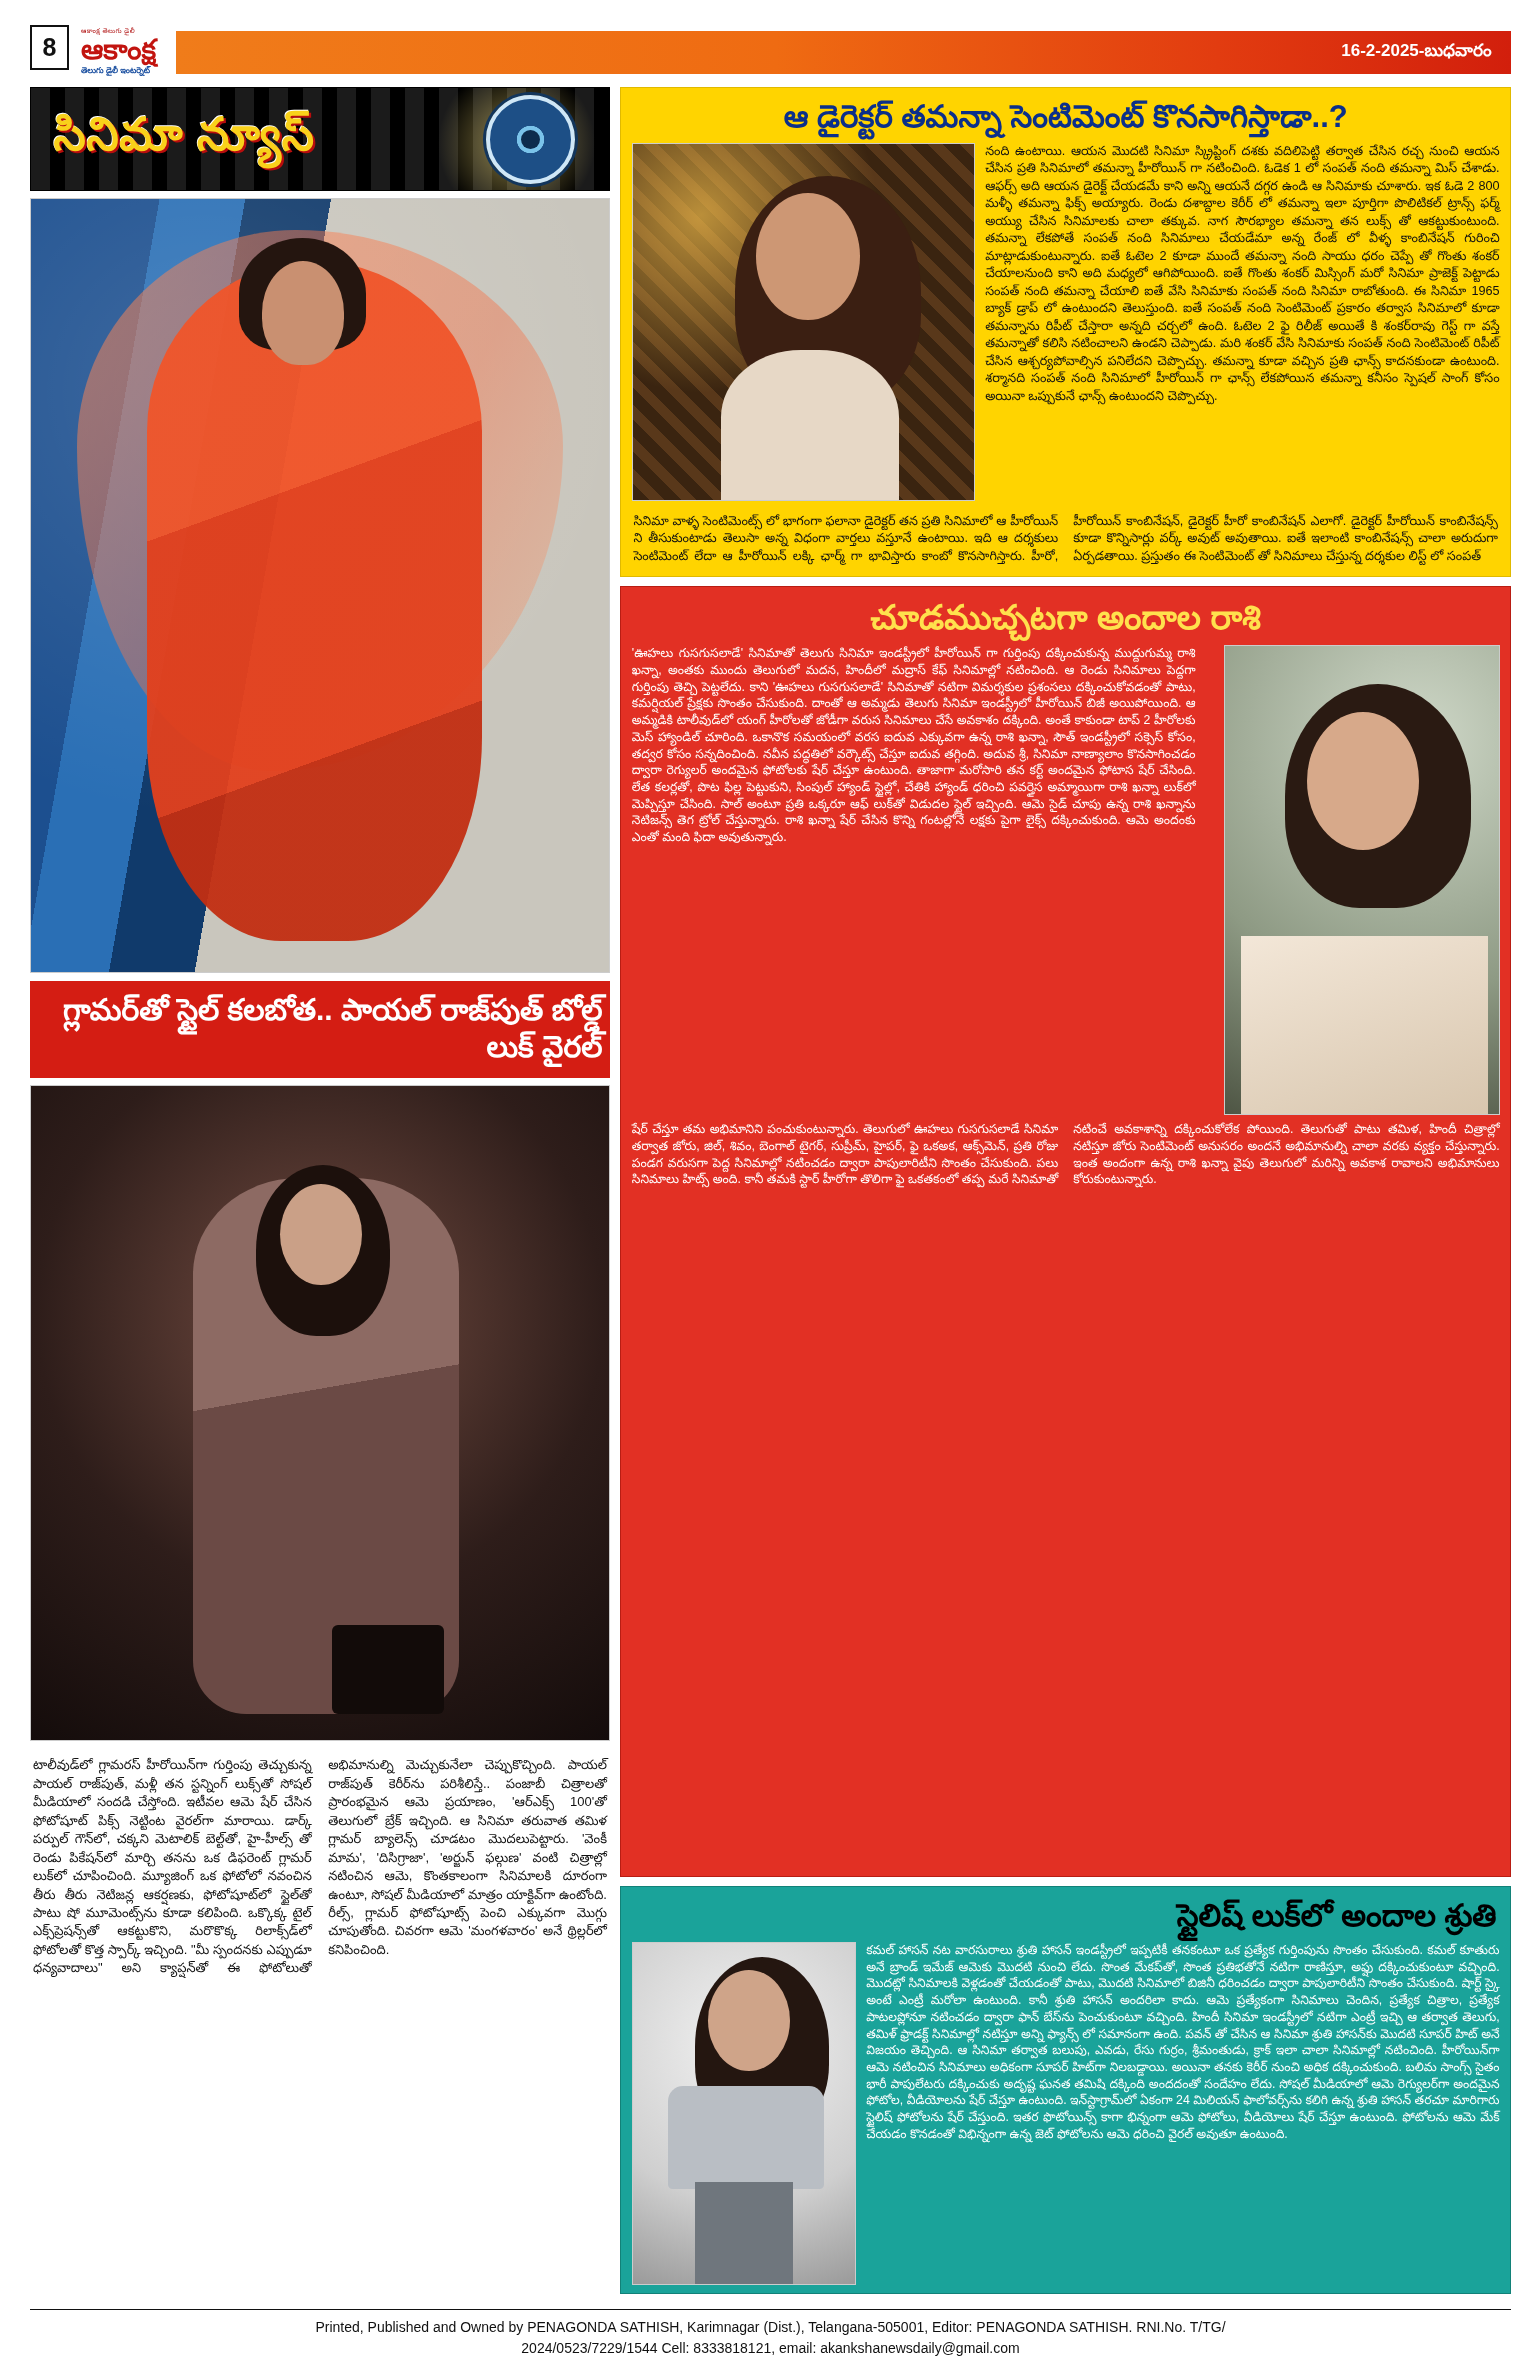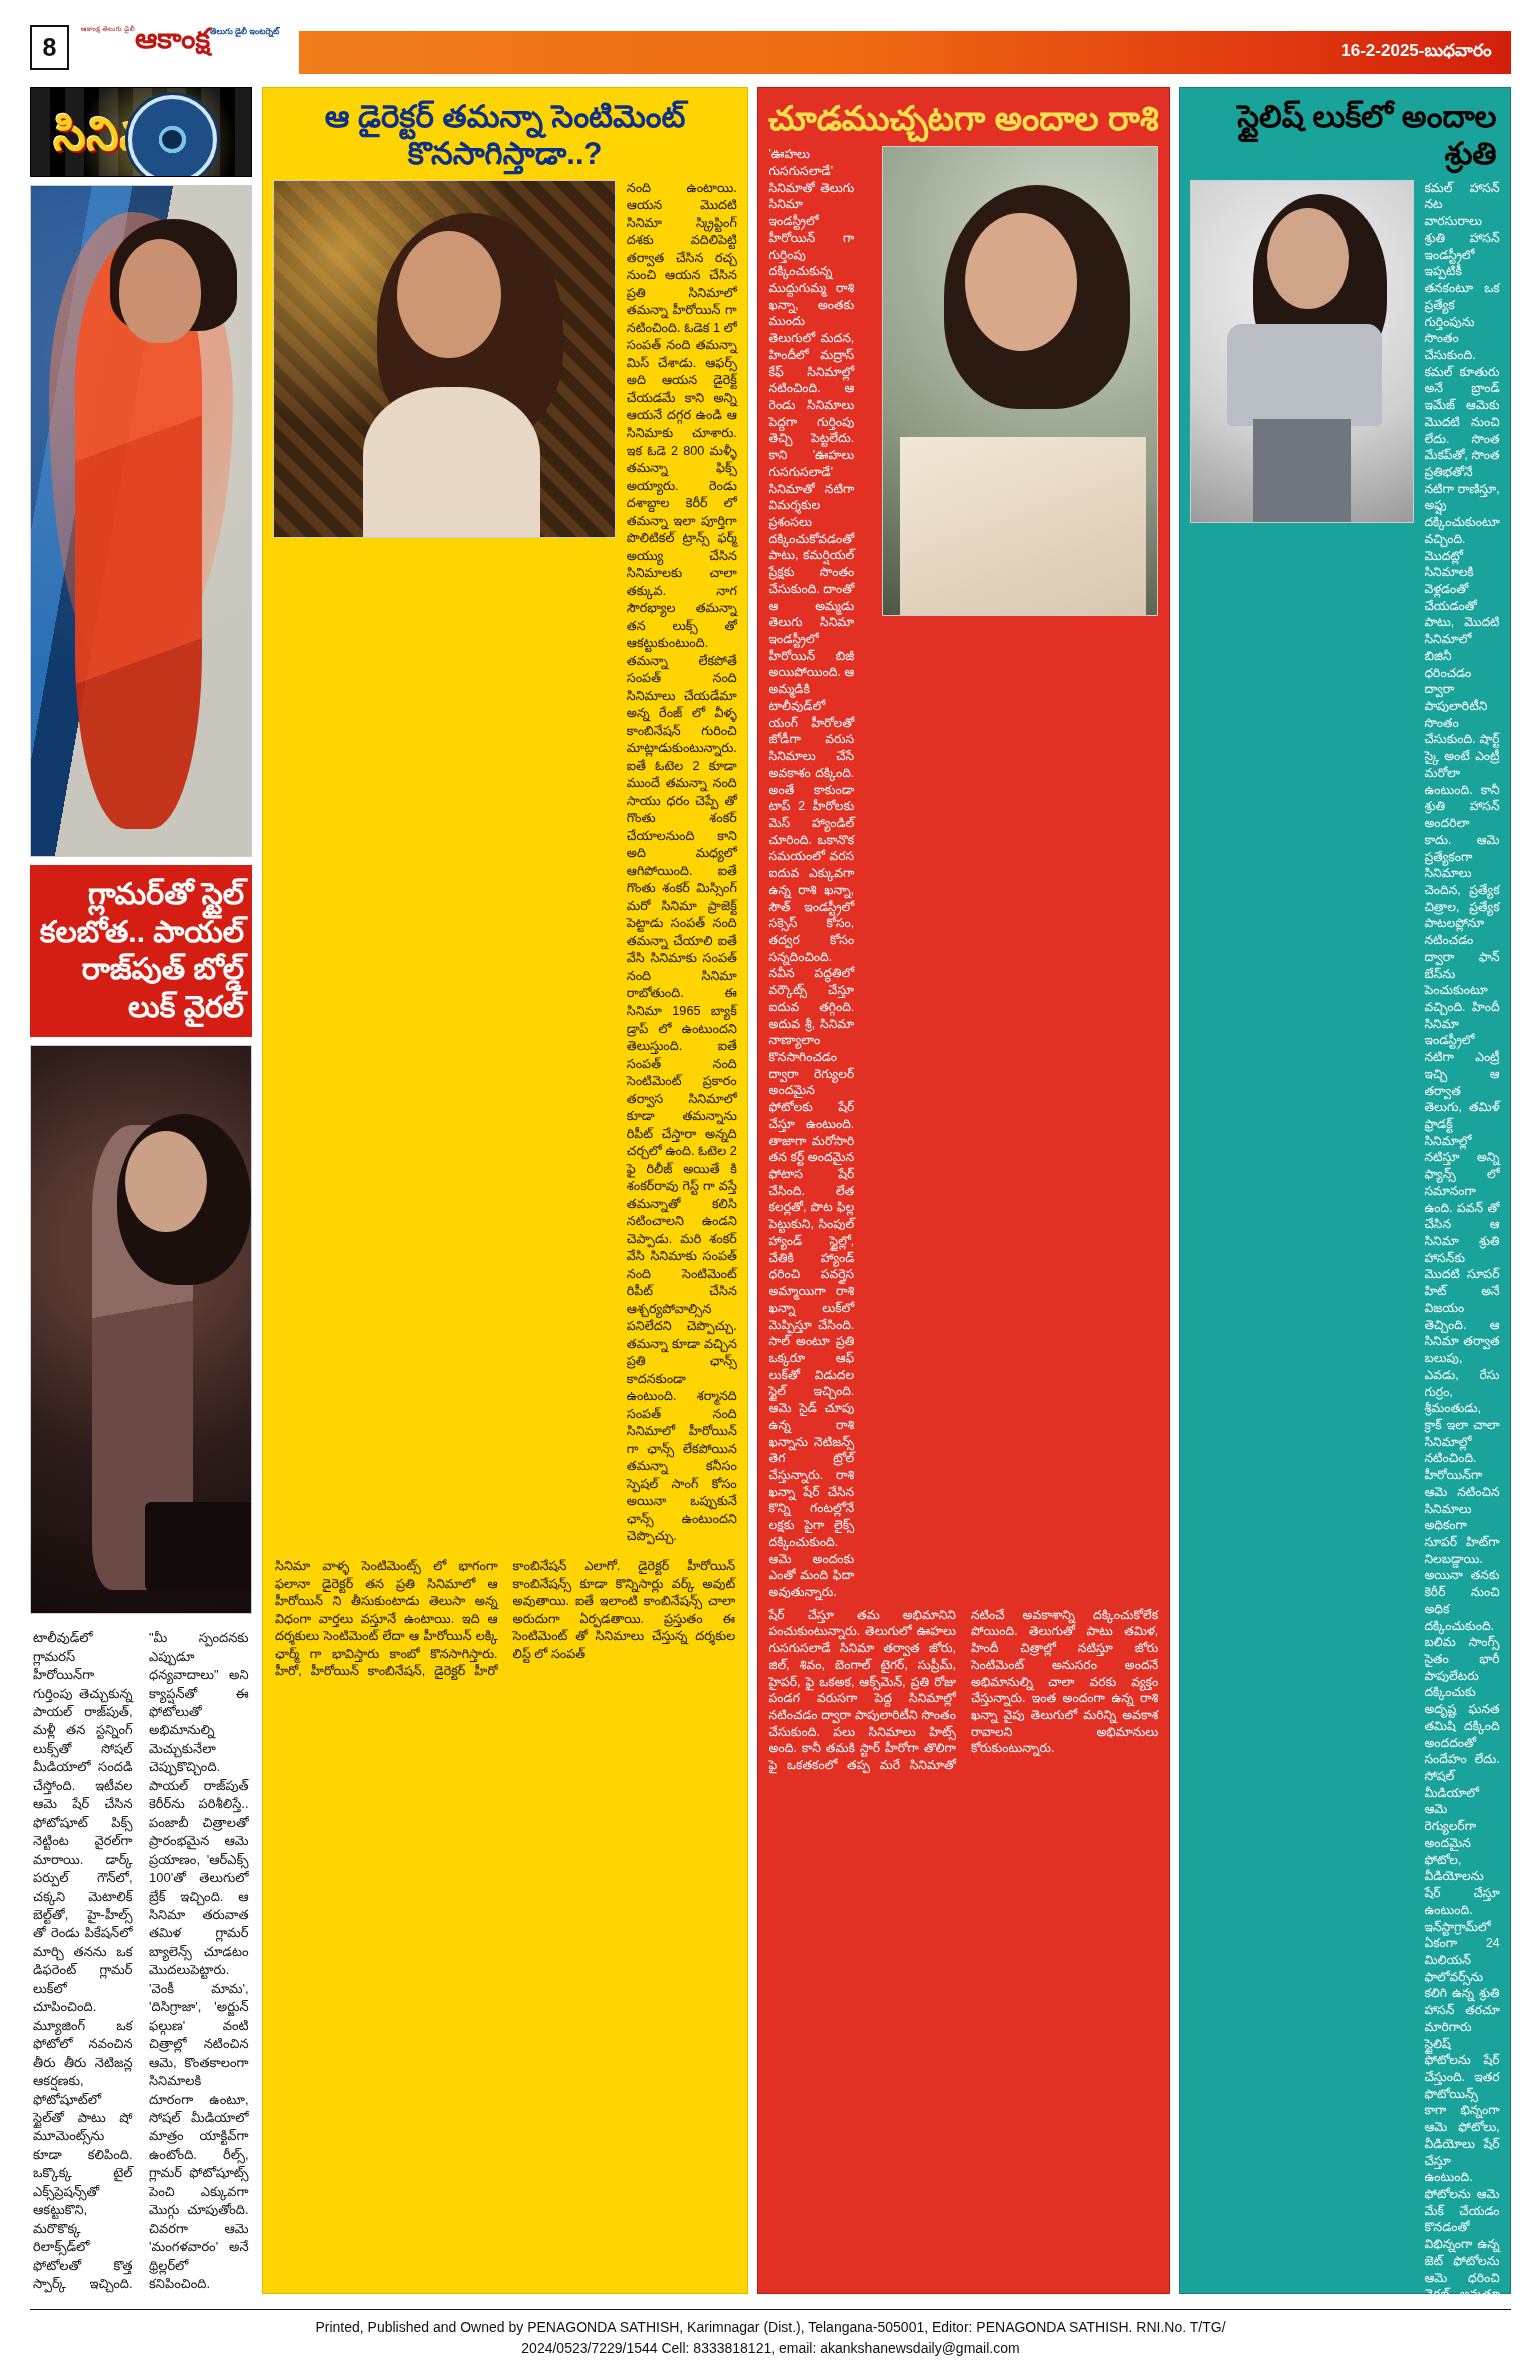--- a/index.html
+++ b/index.html
@@ -33,20 +33,21 @@
     align-items: center;
     justify-content: center;
     font-size: 25px;
     font-weight: bold;
     color: #111;
     margin-right: 12px;
     background: #fff;
   }
   .logo-block {
     display: flex;
+    flex-direction: column;
     justify-content: center;
     padding-right: 19.4px;
   }
   .logo-tiny {
     font-size: 6.7px;
     color: #b01010;
     letter-spacing: 0.4px;
   }
   .logo-main {
     font-size: 28px;
@@ -77,21 +78,21 @@
   }
 
   
   .content {
     display: flex;
     gap: 10.4px;
     margin-top: 7.5px;
     height: 2207px;
   }
   .col-left { width: 580px; display: flex; flex-direction: column; gap: 7.5px; }
-  .col-right { flex: 1; display: flex; flex-direction: row; gap: 9px; }
+  .col-right { flex: 1; display: flex; flex-direction: column; gap: 9px; }
 
   
   .cinema-banner {
     position: relative;
     height: 104px;
     background: #000;
     overflow: hidden;
     border: 0.7px solid #000;
   }
   .cb-stripes {

